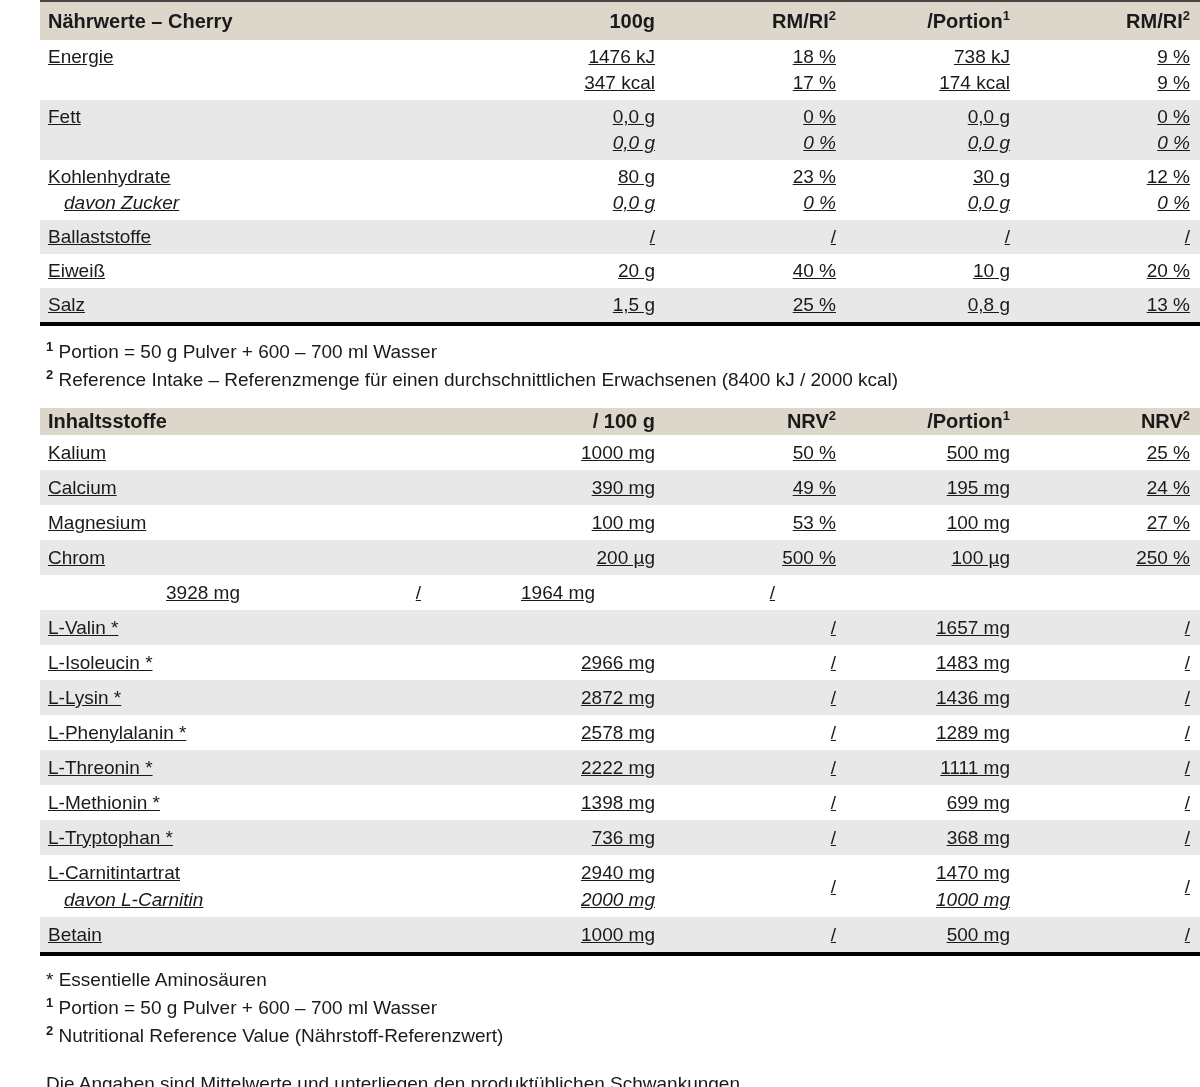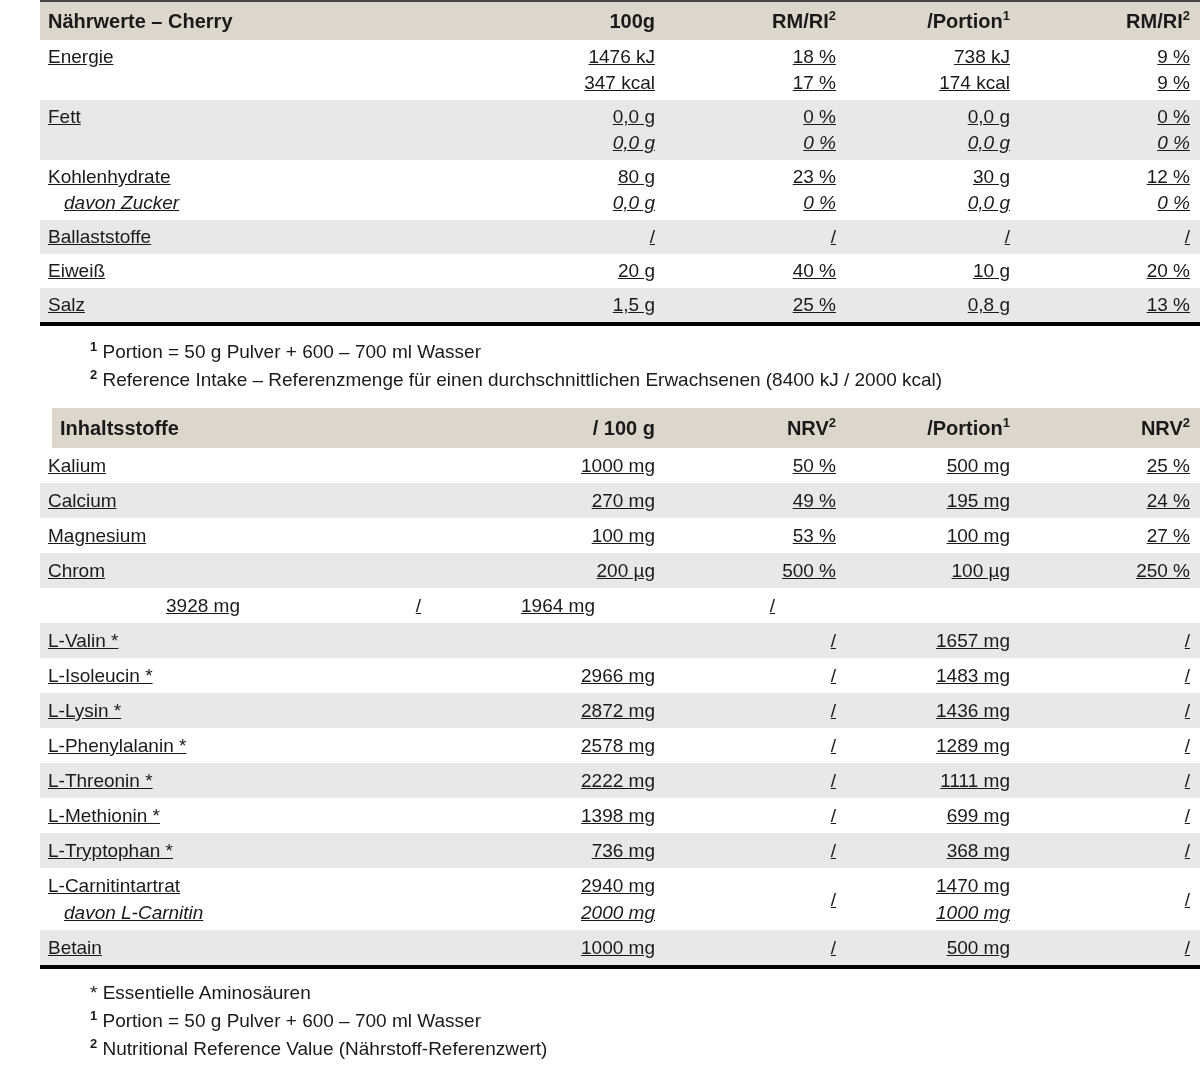--- a/index.html
+++ b/index.html
@@ -12,21 +12,21 @@
   }
   .page { width:1200px; height:1087px; overflow:hidden; background:#ffffff;padding-left:40px; }
 
   
   .thead {
     display:flex; align-items:center;
     background:#ddd6ca;
     font-weight:bold; font-size:20px;
   }
   .thead.first { height:40px; border-top:2px solid #474747; }
-  .thead.second { height:40px;margin-left:12px; }
+  .thead.second { height:27px; }
   .thead .title { flex:1; padding-left:8px; }
   .cols { display:flex; }
 
   
   .cell { }
   .cell.v  { text-align:right; }
   .c0 { width:200px; }
   .c1 { width:181px; }
   .c2 { width:174px; }
   .c3 { width:190px; padding-right:10px; }
@@ -41,21 +41,21 @@
   .italic { font-style:italic; }
   .cell.center { display:flex; flex-direction:column; justify-content:center; }
   .rows { border-bottom:4px solid #000000;text-decoration:underline; }
 
   sup { font-size:13px; line-height:0; }
   .fm { font-weight:bold; }
 
   
   .fnotes { padding:12px 0 14px 6px; }
   .fnotes.after2 { padding-top:10px; padding-bottom:0; }
-  .fline { line-height:28px;margin-left:44px; }
+  .fline { line-height:28px; }
 
   .bottom-note { margin-top:22px; padding-left:6px; line-height:24px; }
 </style>
 </head>
 <body>
 
 <div class="page">
 
   <section>
     <div class="thead first">
@@ -216,21 +216,21 @@
           </div>
           <div class="cell v c3">
             <div class="line">25 %</div>
           </div>
         </div>
         <div class="row stripe">
           <div class="cell lbl-cell">
             <div class="line">Calcium</div>
           </div>
           <div class="cell v c0">
-            <div class="line">270 mg</div>
+            <div class="line">390 mg</div>
           </div>
           <div class="cell v c1">
             <div class="line">49 %</div>
           </div>
           <div class="cell v c2">
             <div class="line">195 mg</div>
           </div>
           <div class="cell v c3">
             <div class="line">24 %</div>
           </div>

